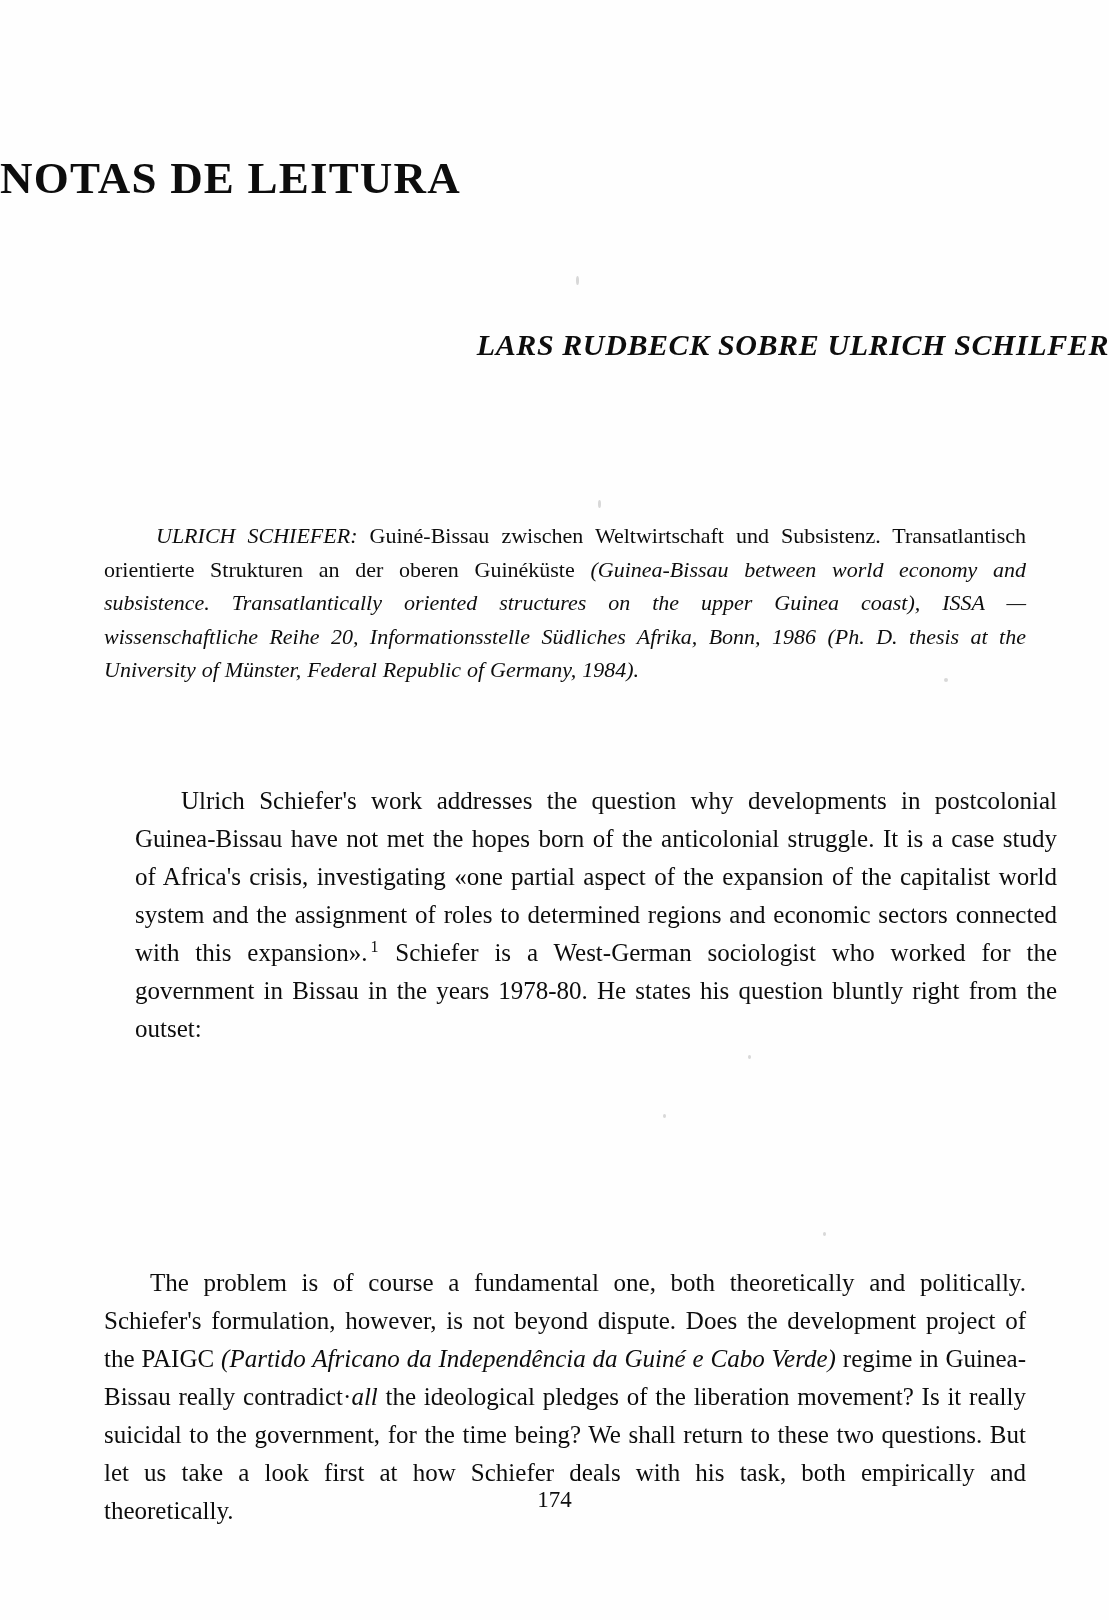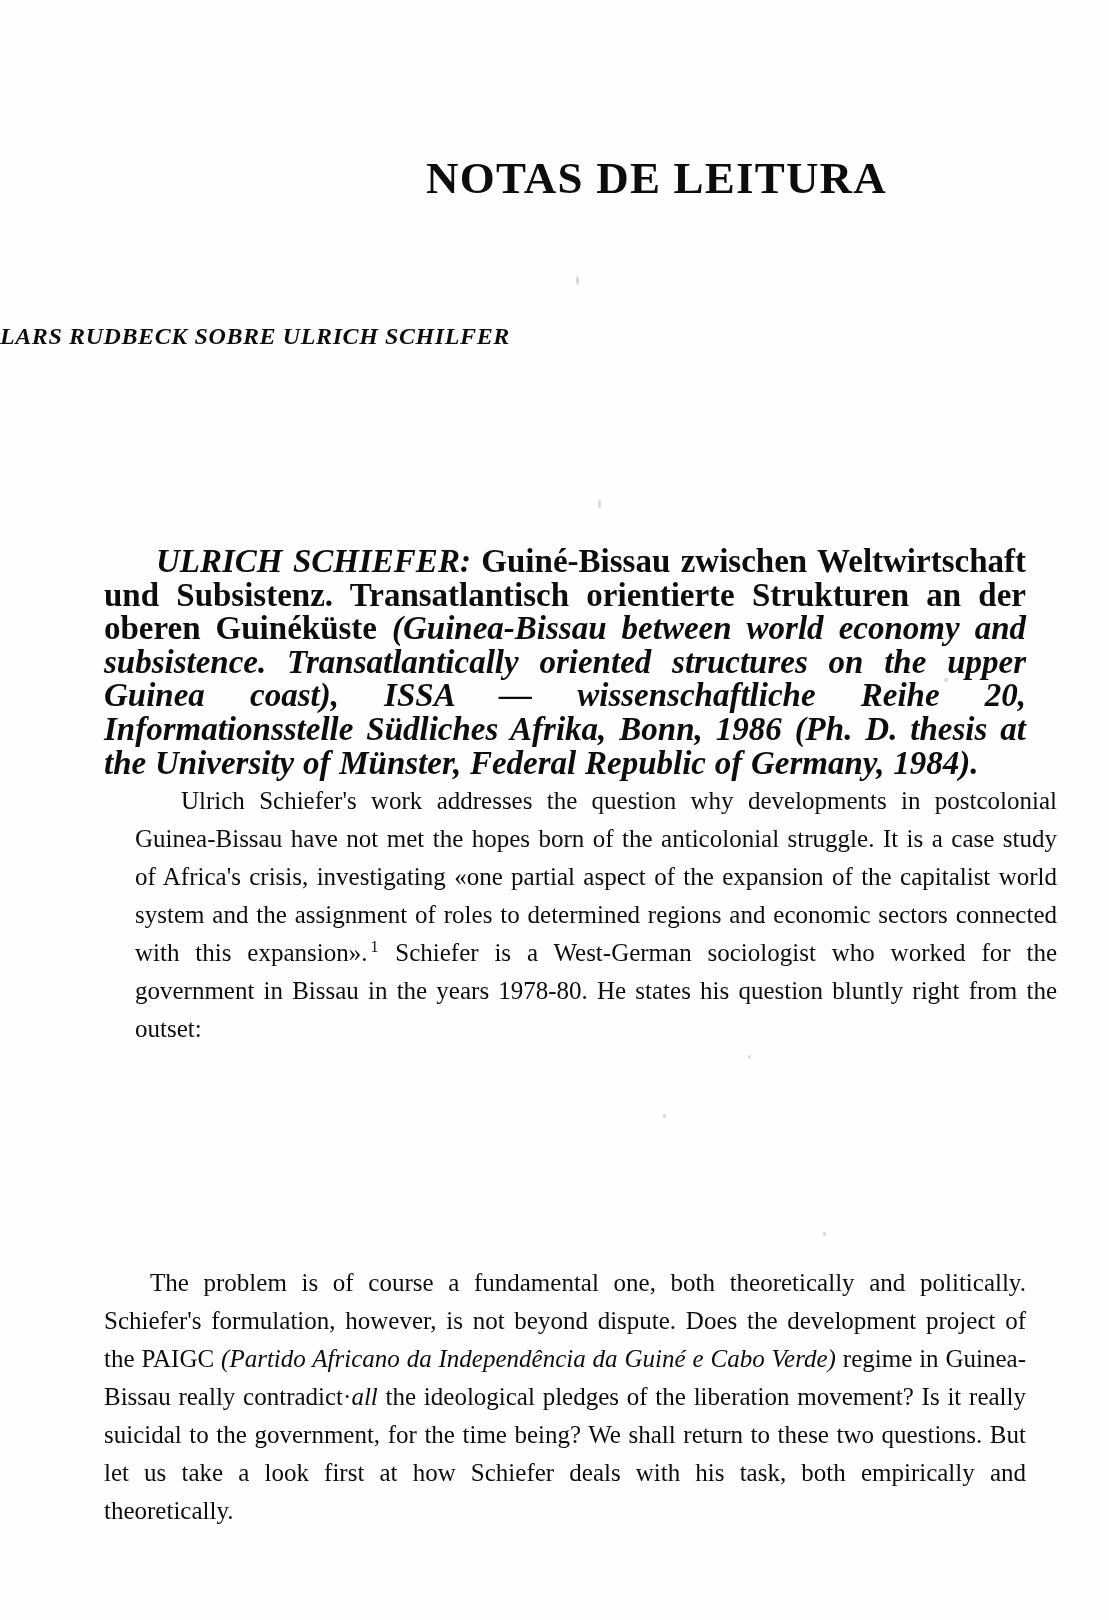--- a/index.html
+++ b/index.html
@@ -22,51 +22,50 @@
     height: 1620px;
     background: #fefefe;
   }
 
   
   .main-title {
     position: absolute;
     left: 0;
     top: 122px;
     width: 887px;
-    text-align: right;
+    text-align: left;
     font-size: 45px;
     font-weight: bold;
     letter-spacing: 1.2px;
     font-family: "Liberation Serif", "DejaVu Serif", serif;
   }
 
   
   .subtitle {
     position: absolute;
     left: 0;
     top: 303px;
     width: 1109px;
-    text-align: left;
-    font-size: 24px;
+    text-align: right;
+    font-size: 30px;
     font-style: italic;
     letter-spacing: 0.6px;
   }
 
   
   .reference {
     position: absolute;
     left: 104px;
-    top: 512px;
+    top: 497px;
     width: 922px;
-    font-size: 33px;
+    font-size: 22px;
     line-height: 33.6px;
     text-align: justify;
     text-indent: 52px;
     word-spacing: 0.5px;
-    font-weight: bold;
   }
   .reference .roman { font-style: normal; }
   .reference .ital  { font-style: italic; }
 
   
   .para {
     position: absolute;
     left: 104px;
     width: 922px;
     font-size: 25px;
@@ -135,20 +134,21 @@
   <p class="para p1">
     <span>Ulrich Schiefer's work addresses the question why developments in postcolonial Guinea-Bissau have not met the hopes born of the anticolonial struggle. It is a case study of Africa's crisis, investigating «one partial aspect of the expansion of the capitalist world system and the assignment of roles to determined regions and economic sectors connected with this expansion».</span><sup class="fn">1</sup><span> Schiefer is a West-German sociologist who worked for the government in Bissau in the years 1978-80. He states his question bluntly right from the outset:</span>
   </p>
 
 
 
   <p class="para p2">
     <span>The problem is of course a fundamental one, both theoretically and politically. Schiefer's formulation, however, is not beyond dispute. Does the development project of the PAIGC </span><em class="it">(Partido Africano da Independência da Guiné e Cabo Verde)</em><span> regime in Guinea-Bissau really contradict·</span><em class="it">all</em><span> the ideological pledges of the liberation movement? Is it really suicidal to the government, for the time being? We shall return to these two questions. But let us take a look first at how Schiefer deals with his task, both empirically and theoretically.</span>
   </p>
 
+  <div class="folio">174</div>
 
   <span class="speck" style="left:576px; top:276px; width:3px; height:9px;"></span>
   <span class="speck" style="left:598px; top:500px; width:3px; height:8px;"></span>
   <span class="speck" style="left:944px; top:678px; width:4px; height:4px;"></span>
   <span class="speck" style="left:748px; top:1055px; width:3px; height:4px;"></span>
   <span class="speck" style="left:663px; top:1114px; width:3px; height:4px;"></span>
   <span class="speck" style="left:823px; top:1232px; width:3px; height:4px;"></span>
 
 </div>
 

